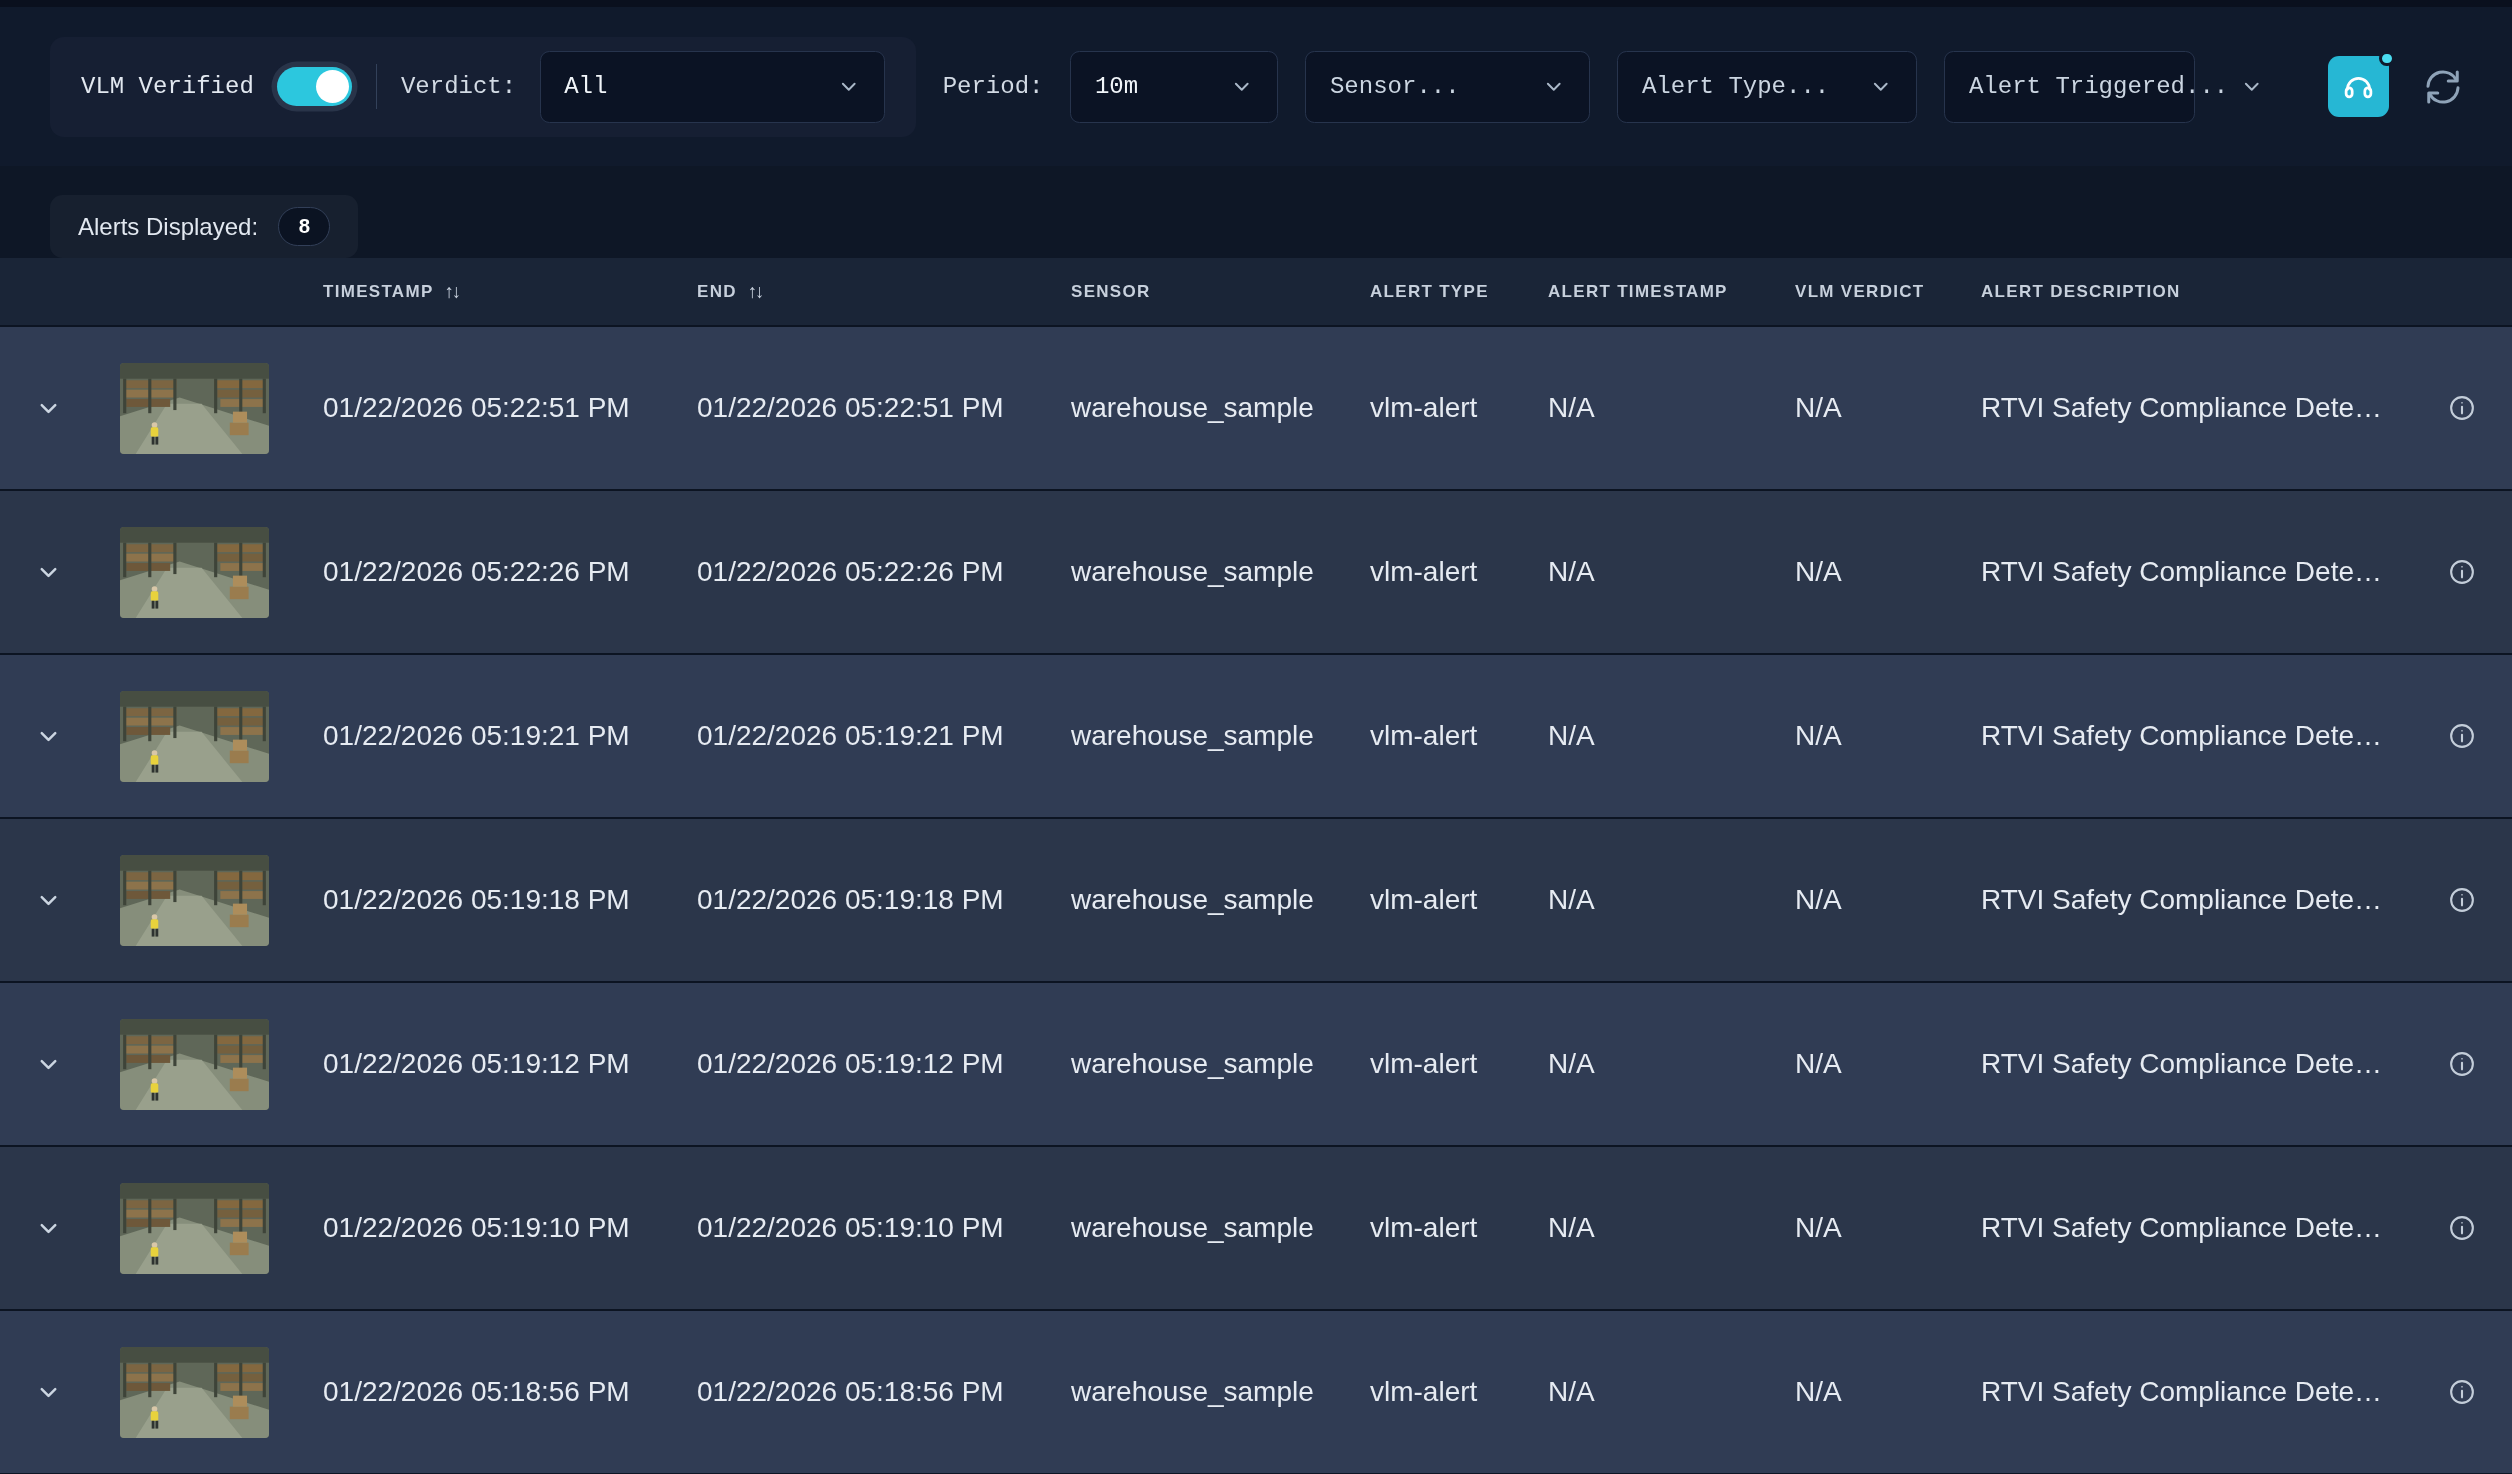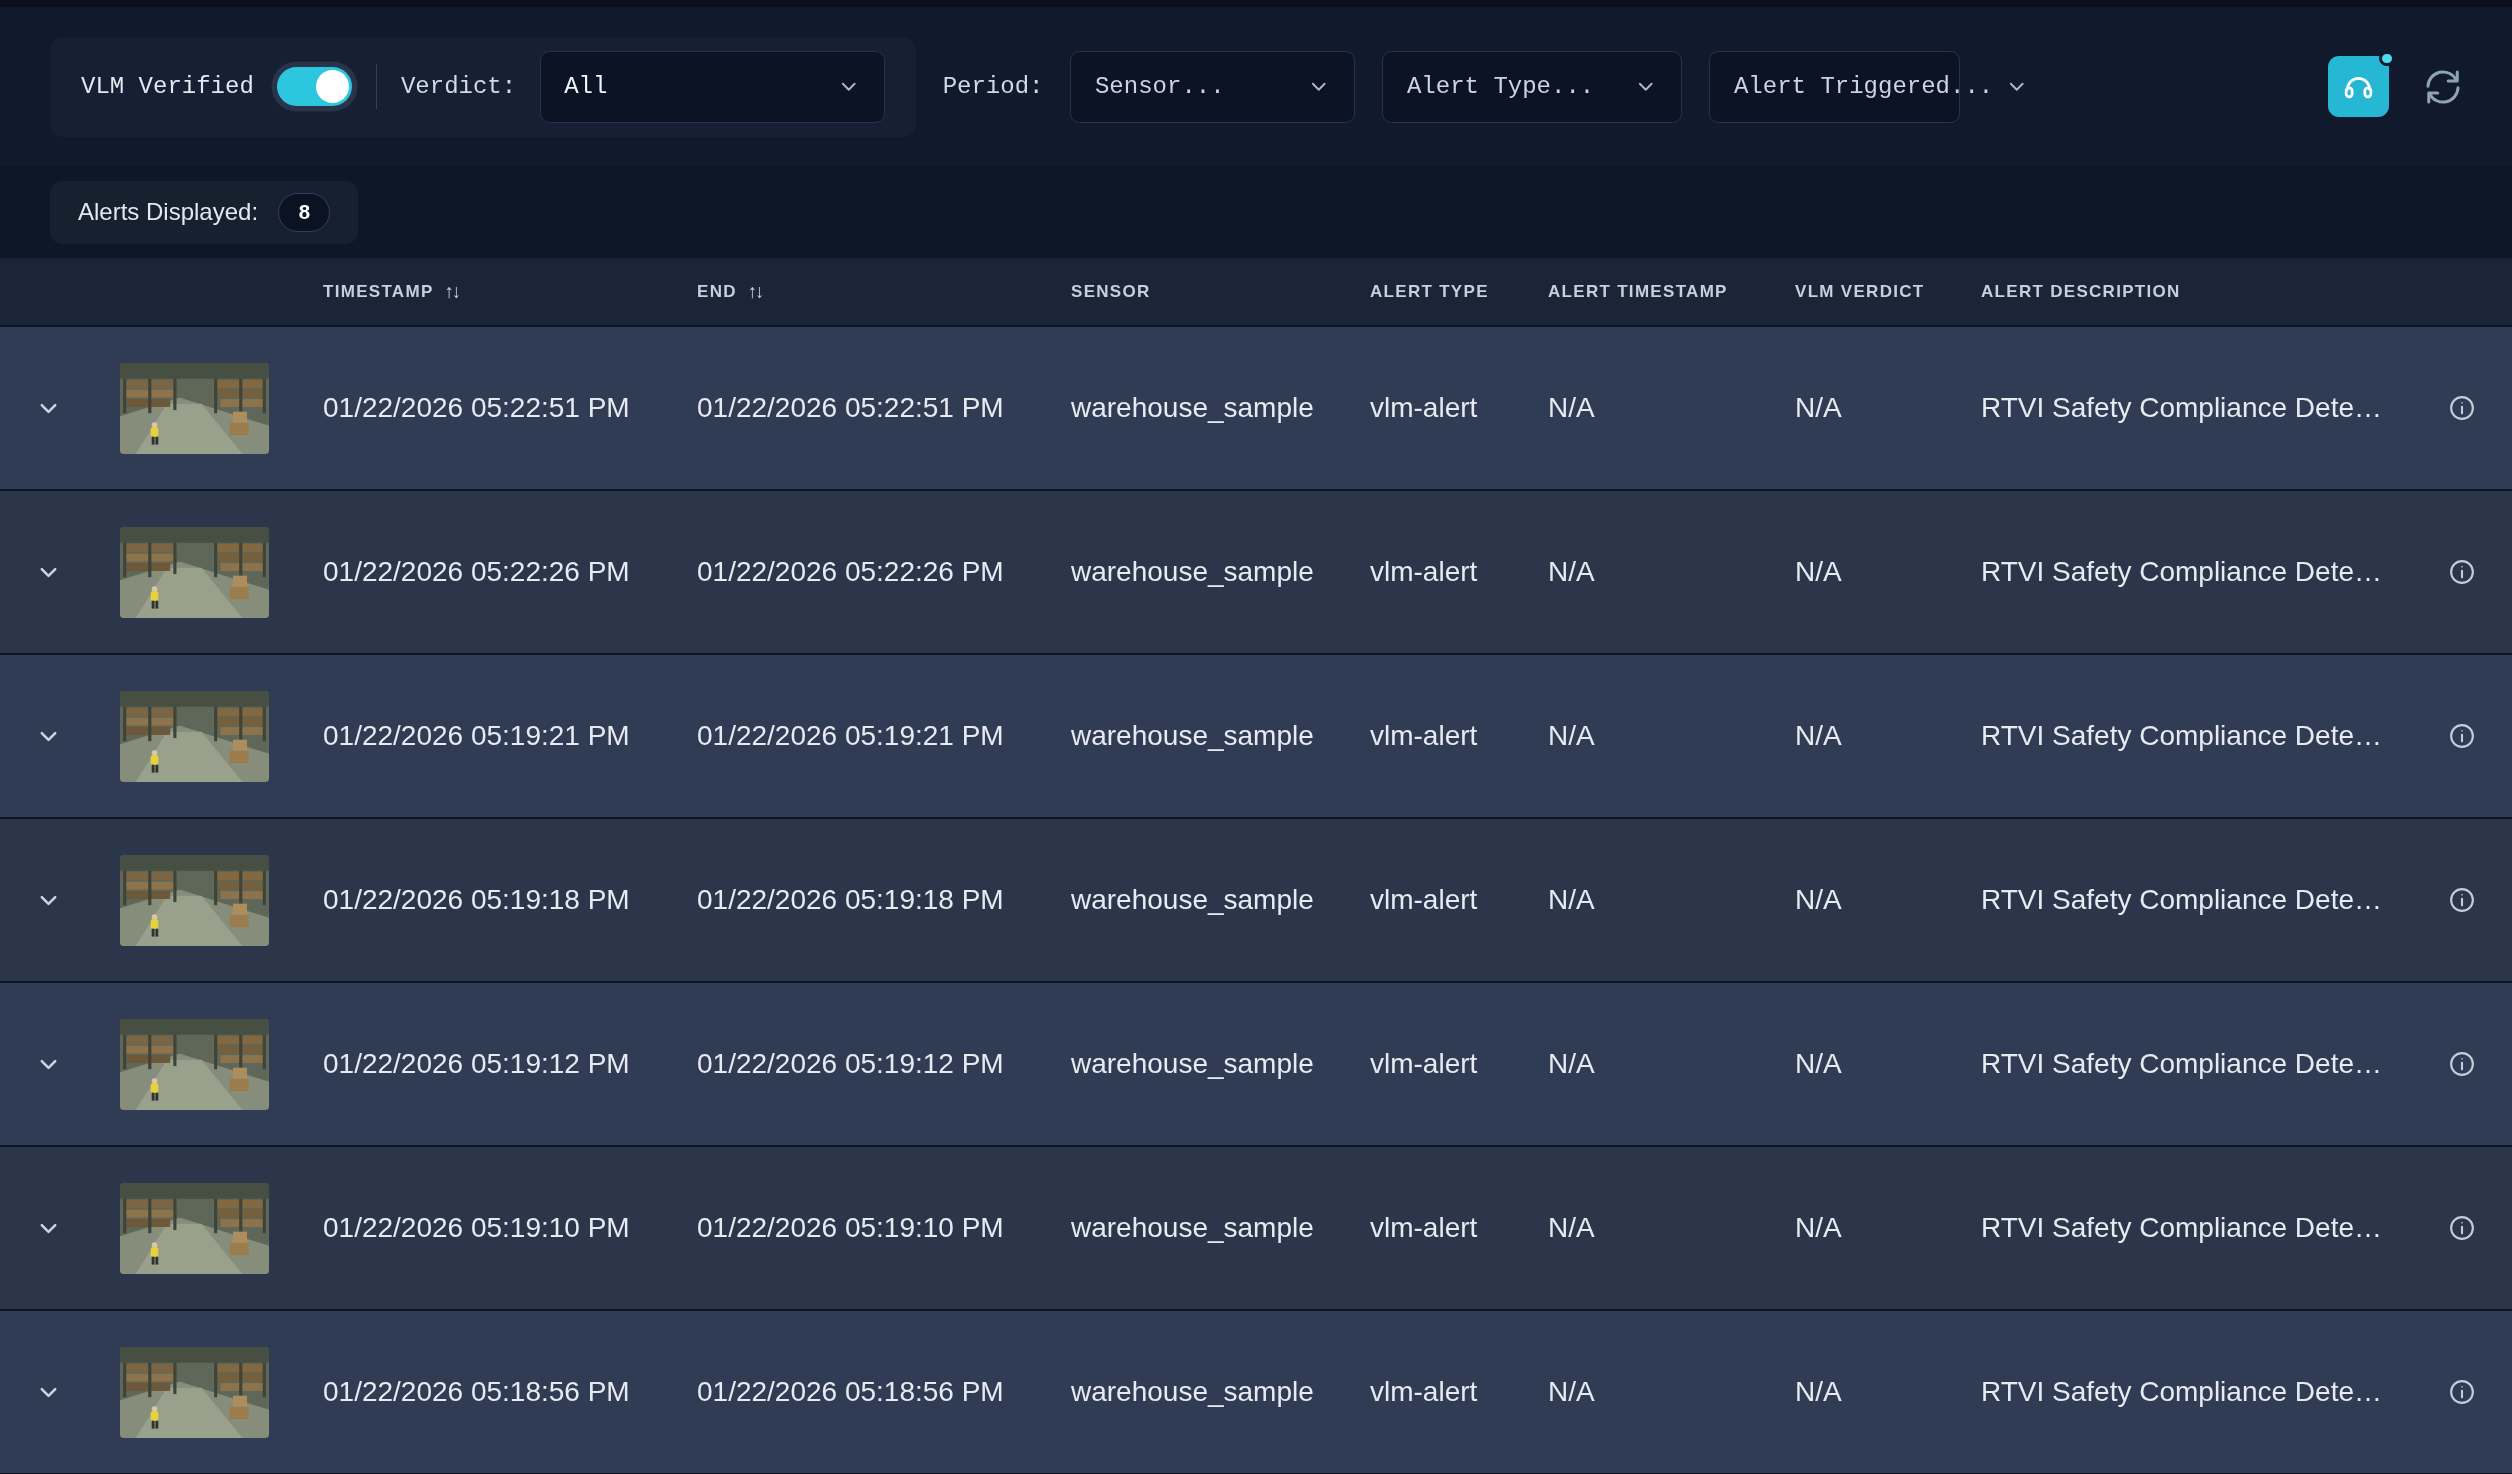--- a/index.html
+++ b/index.html
@@ -93,21 +93,21 @@
     background:#4adcf0;
     border:3.1px solid #101a2c;
   }
   .refresh-button { width:39px; height:39px; cursor:pointer; display:flex; align-items:center; justify-content:center; }
 
   
   .summary-bar {
     height:92px;
     background:#0e1726;
     display:flex;
-    align-items:center;
+    align-items:flex-end;
     padding:0 50px;
   }
   .summary-pill {
     background:#17202f;
     border-radius:12.5px;
     height:63px;
     display:flex;
     align-items:center;
     gap:20.4px;
     padding:0 28px;
@@ -184,20 +184,26 @@
     <span class="bar-sublabel">Verdict:</span>
     <div class="dropdown dd-verdict">
       <span>All</span>
       <svg class="dd-chevron" viewBox="0 0 24 24" fill="none" stroke="currentColor" stroke-width="2" stroke-linecap="round" stroke-linejoin="round">
           <polyline points="6 9 12 15 18 9"></polyline>
         </svg>
     </div>
   </div>
 
   <span class="bar-sublabel">Period:</span>
+  <div class="dropdown dd-period">
+    <span>10m</span>
+    <svg class="dd-chevron" viewBox="0 0 24 24" fill="none" stroke="currentColor" stroke-width="2" stroke-linecap="round" stroke-linejoin="round">
+        <polyline points="6 9 12 15 18 9"></polyline>
+      </svg>
+  </div>
 
   <div class="dropdown placeholder dd-sensor">
     <span>Sensor...</span>
     <svg class="dd-chevron" viewBox="0 0 24 24" fill="none" stroke="currentColor" stroke-width="2" stroke-linecap="round" stroke-linejoin="round">
         <polyline points="6 9 12 15 18 9"></polyline>
       </svg>
   </div>
 
   <div class="dropdown placeholder dd-alert-type">
     <span>Alert Type...</span>

